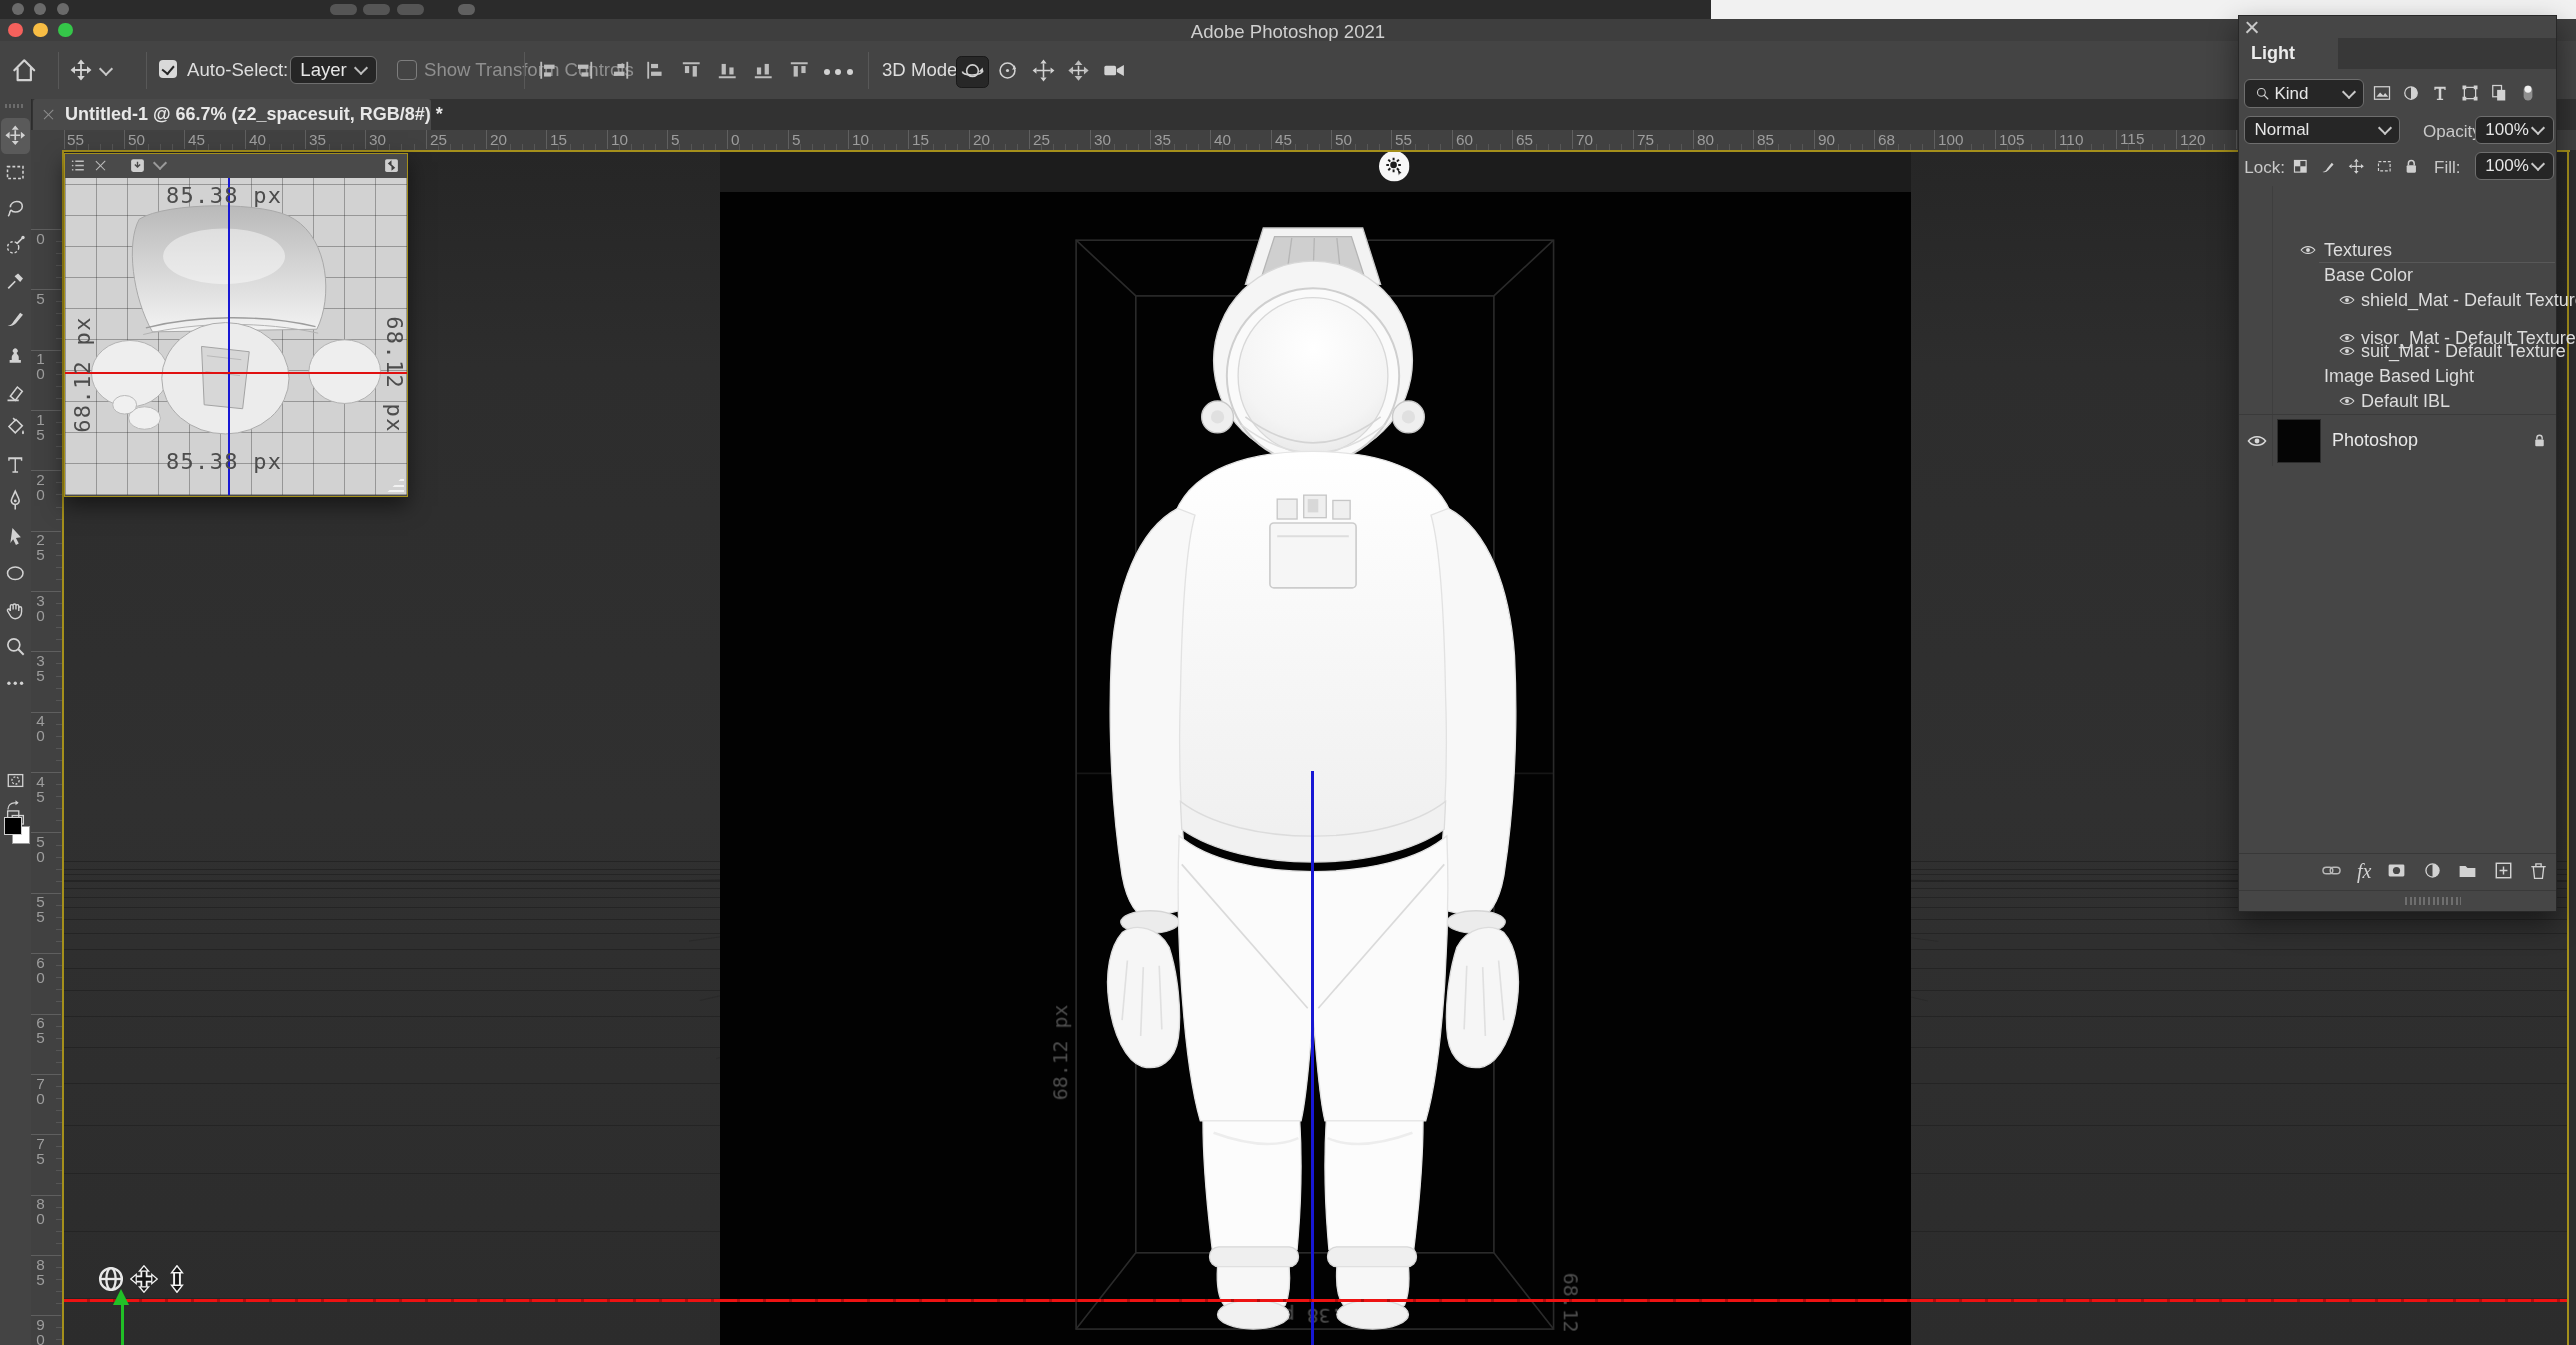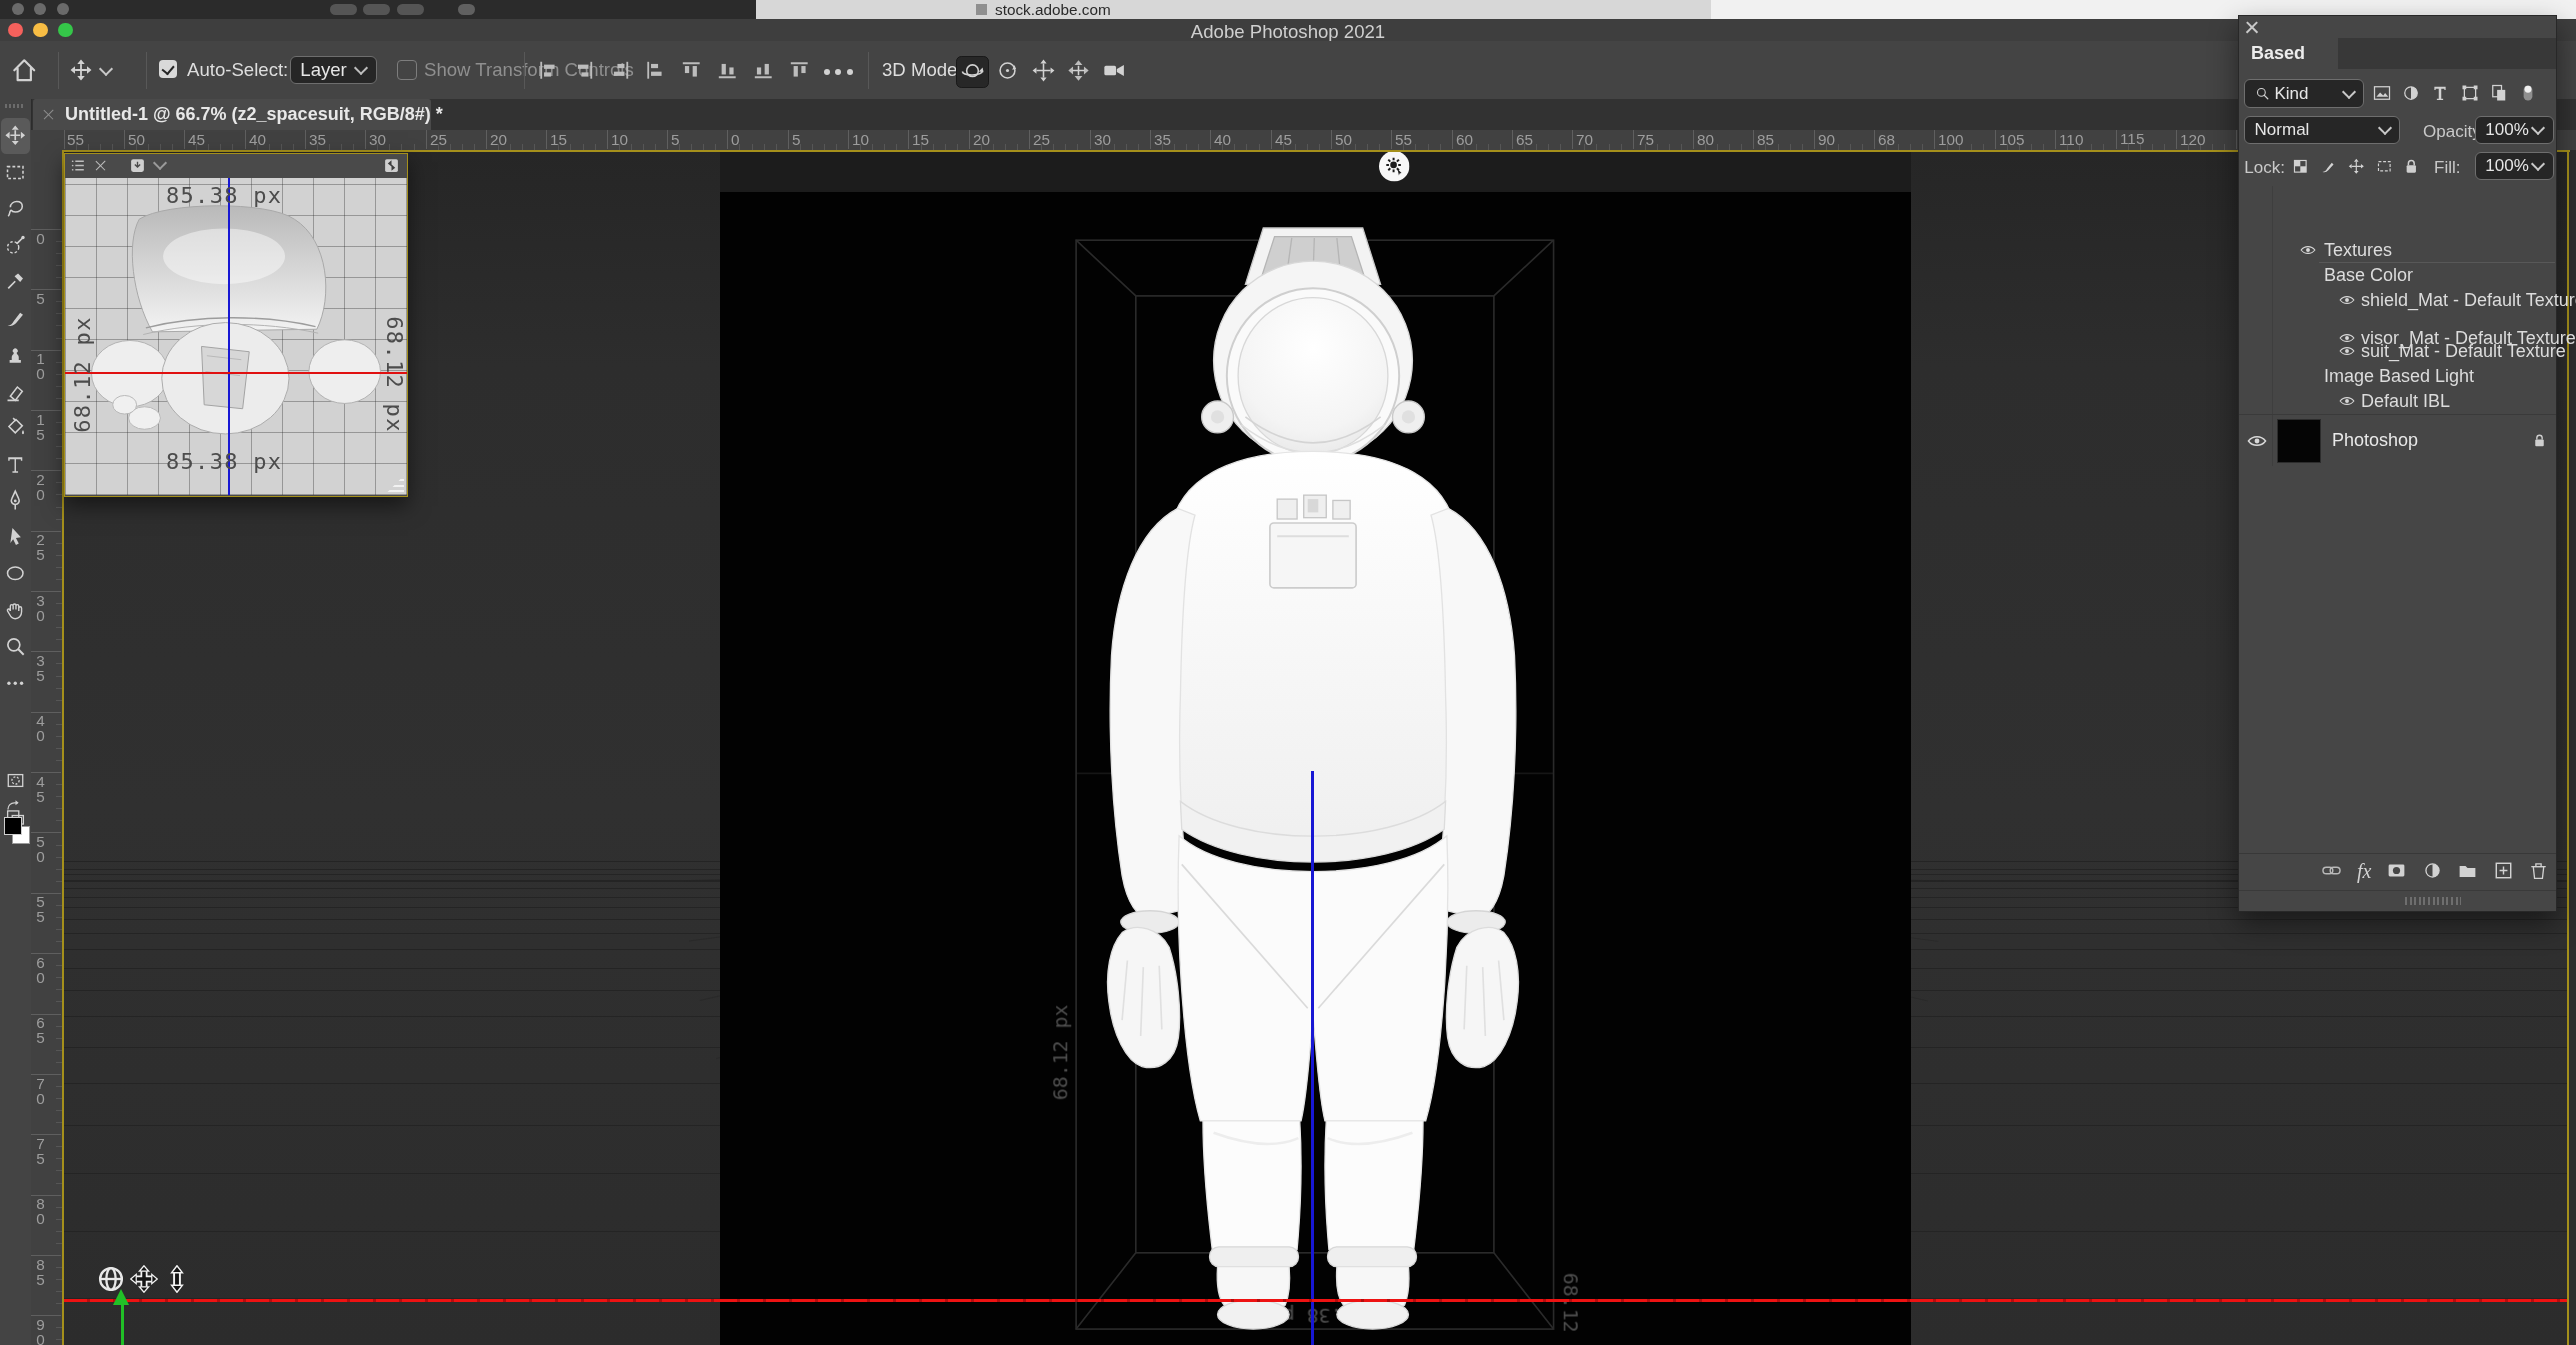--- a/index.html
+++ b/index.html
@@ -359,24 +359,20 @@
 </svg>
 
 <div id="browser" class="abs">
   <div class="bdot abs" style="left:12px"></div>
   <div class="bdot abs" style="left:34px"></div>
   <div class="bdot abs" style="left:57px"></div>
   <div class="bpill abs" style="left:330px;width:26.5px"></div>
   <div class="bpill abs" style="left:363px;width:26.5px"></div>
   <div class="bpill abs" style="left:397px;width:26.5px"></div>
   <div class="bpill abs" style="left:458px;width:17px;background:#606060"></div>
-  <div class="mid abs">
-    <div class="abs" style="left:220px;top:4px;width:10.6px;height:10.6px;background:#8f8f8f"></div>
-    <span id="burl" class="abs" style="left:239px">stock.adobe.com</span>
-  </div>
   <div class="right abs">
     
     
   </div>
 </div>
 
 <div id="titlebar" class="abs">
   <div class="tl abs" style="left:8px;background:#f5615c"></div>
   <div class="tl abs" style="left:33px;background:#f8bd44"></div>
   <div class="tl abs" style="left:58px;background:#35c649"></div>
@@ -1206,21 +1202,21 @@
     <span class="secmeas abs" style="left:101px;top:271px">85.38 px</span>
     <span class="secmeas abs" style="left:-41px;top:184px;transform:rotate(-90deg)">68.12 px</span>
     <span class="secmeas abs" style="left:271px;top:184px;transform:rotate(90deg)">68.12 px</span>
     <div id="secgrip" class="abs"></div>
   </div>
 </div>
 
 <div id="lpanel" class="abs">
   <span id="lpx" class="abs"></span>
   <div id="lptabs" class="abs">
-    <div id="lptab" class="abs">Based</div>
+    <div id="lptab" class="abs">Light</div>
   </div>
 
   <div class="prow abs" style="top:61px;height:34px">
     <div class="pselect small abs" style="left:5.3px;top:2.7px;width:99px;height:26.5px">
       <span style="display:flex;align-items:center;gap:5.3px">
         <svg class="ic" width="14.6" height="14.6" style="stroke:#c9c9c9" viewBox="0 0 22 22">
             <use href="#i-zoom"></use>
           </svg>
         <span>Kind</span>
       </span>

